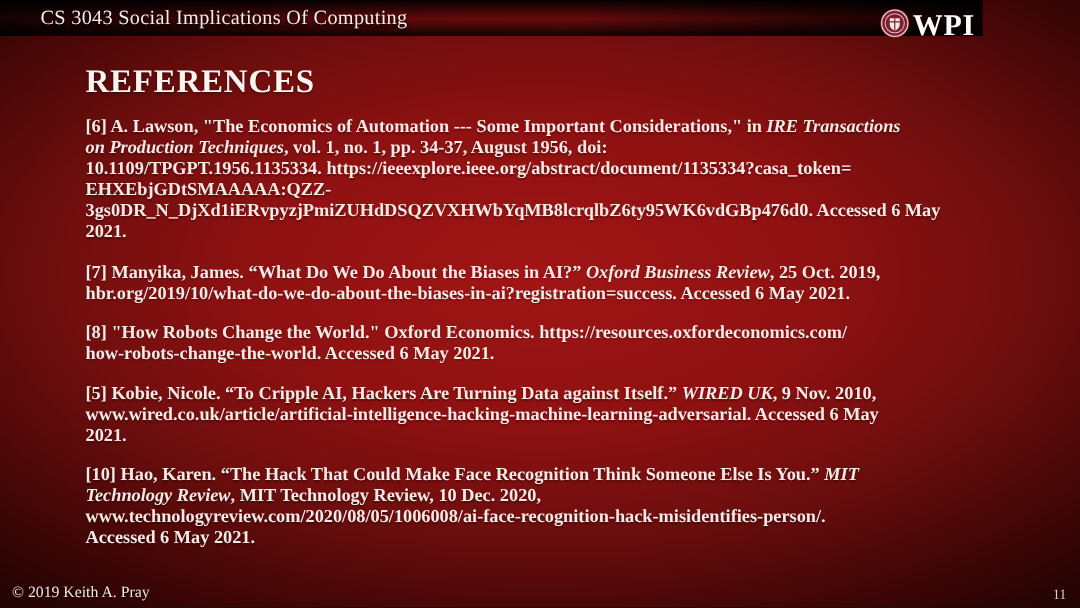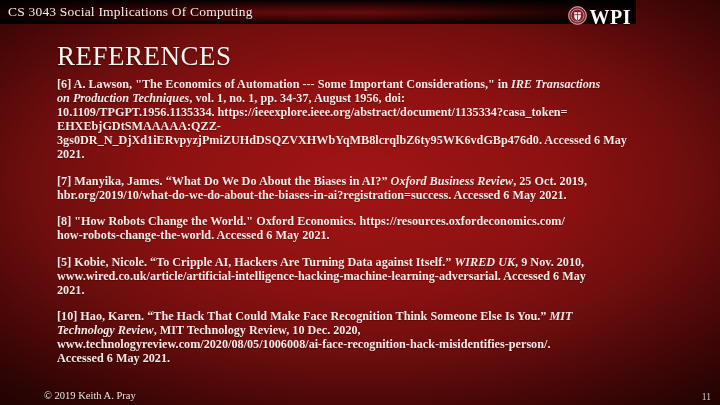--- a/index.html
+++ b/index.html
@@ -8,50 +8,49 @@
     font-family:"Liberation Serif","DejaVu Serif",serif;
     background:radial-gradient(ellipse 78% 72% at 50% 45%,
       #a11515 0%, #8e1111 35%, #6f0e0e 58%, #480707 78%, #2b0404 93%, #210303 100%);
   }
   
   .header{
     position:absolute;top:0;left:0;width:636px;height:24px;
     background:
       linear-gradient(180deg, rgba(0,0,0,.95) 0%, rgba(0,0,0,.45) 30%, rgba(40,2,2,.15) 52%, rgba(0,0,0,.55) 82%, rgba(0,0,0,.92) 100%),
       linear-gradient(90deg, #120202 0%, #3c0606 18%, #6d0b0b 42%, #740c0c 58%, #2e0505 84%, #050000 100%);
-    display:flex;align-items:center;
+    display:flex;align-items:center;padding-left:19px;
   }
   .header-title{
     color:#f3eeea;font-size:13.5px;padding-left:8px;letter-spacing:.2px;
     text-shadow:0 1px 2px rgba(0,0,0,.9);white-space:nowrap;
   }
   .logo{position:absolute;right:5px;top:5px;height:24px;display:flex;align-items:flex-start;gap:2px;}
   .logo-text{
     color:#fdfcfb;font-size:20px;font-weight:bold;letter-spacing:.5px;
     text-shadow:0 1px 2px rgba(0,0,0,.8);line-height:24px;
   }
   
   .title{
     position:absolute;top:42px;left:57px;
-    color:#f7f3ef;font-size:27px;font-weight:normal;letter-spacing:.5px;line-height:1.1;
+    color:#f7f3ef;font-size:22px;font-weight:bold;letter-spacing:.5px;line-height:1.1;
     text-shadow:0 1px 2px rgba(0,0,0,.45);
   }
   
   .refs{
     position:absolute;top:77px;left:57px;right:40px;
     color:#f3eae6;font-size:12.2px;line-height:14px;
     text-shadow:0 1px 1px rgba(0,0,0,.35);
   }
   .ref{margin:0 0 12.5px 0;white-space:pre-wrap;overflow-wrap:anywhere;font-weight:bold;}
   .ref em{font-style:italic;}
   
   .copyright{
     position:absolute;left:8px;bottom:4px;color:#efe8e4;font-size:10.5px;
     text-shadow:0 1px 1px rgba(0,0,0,.6);
-    margin-left:36px;
   }
   .page-number{
     position:absolute;right:9px;bottom:3px;color:#d9d0cd;font-size:9.5px;font-weight:normal;
     text-shadow:0 1px 1px rgba(0,0,0,.6);
   }
 </style>
 </head>
 <body>
 
 <div class="slide">

